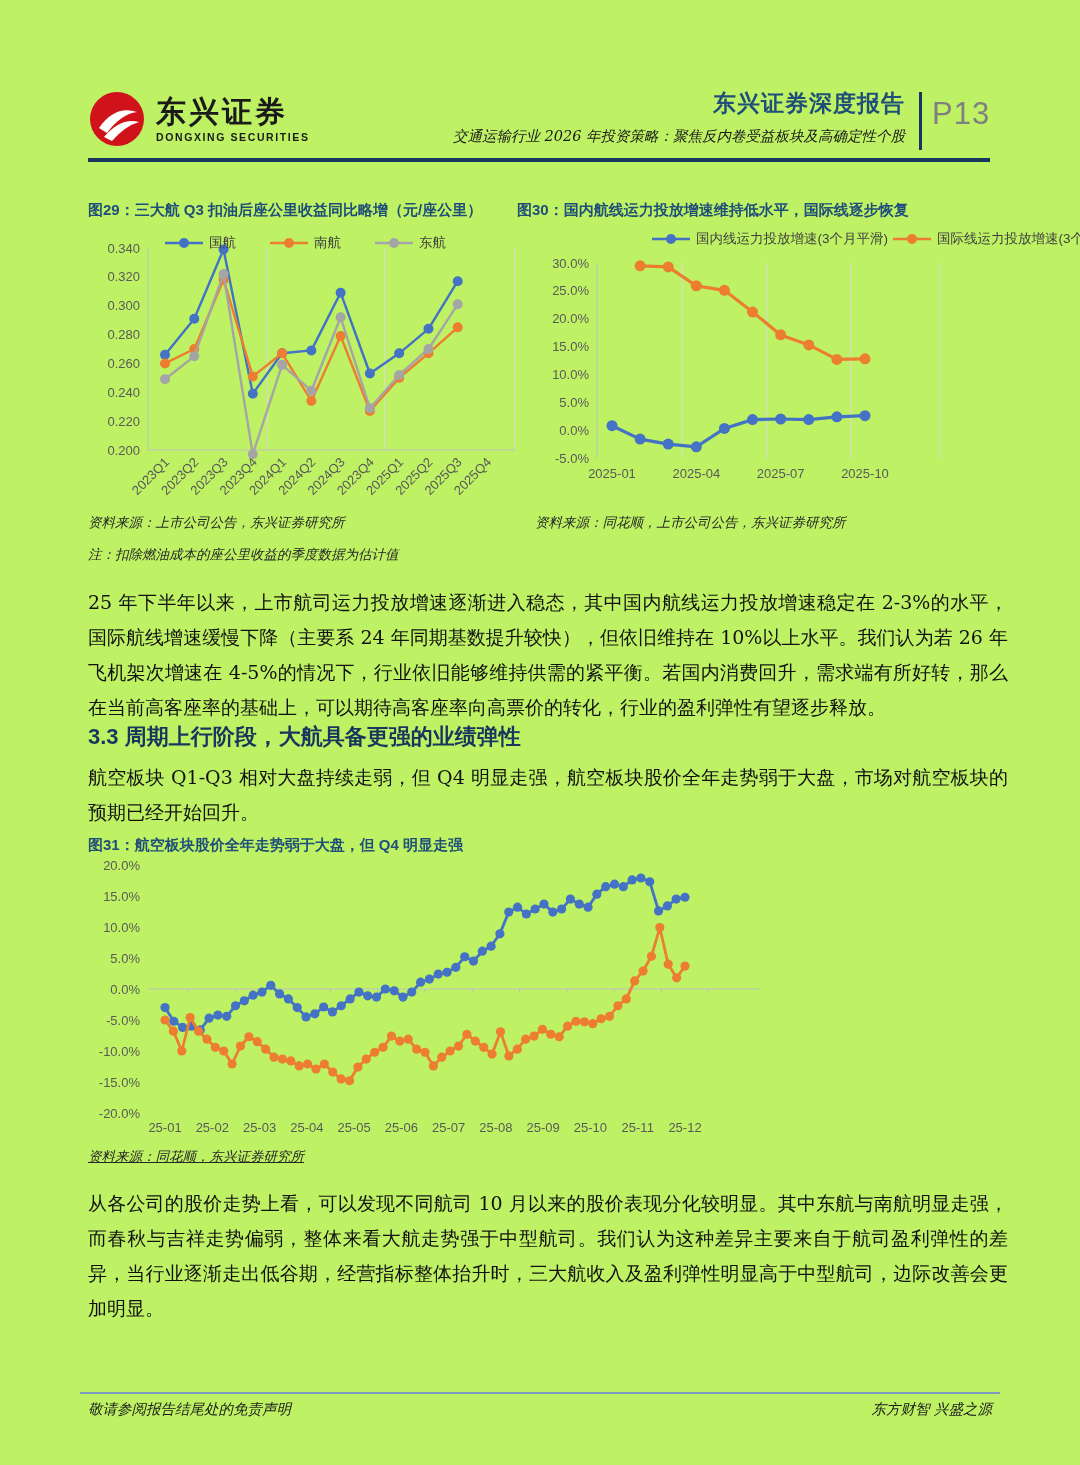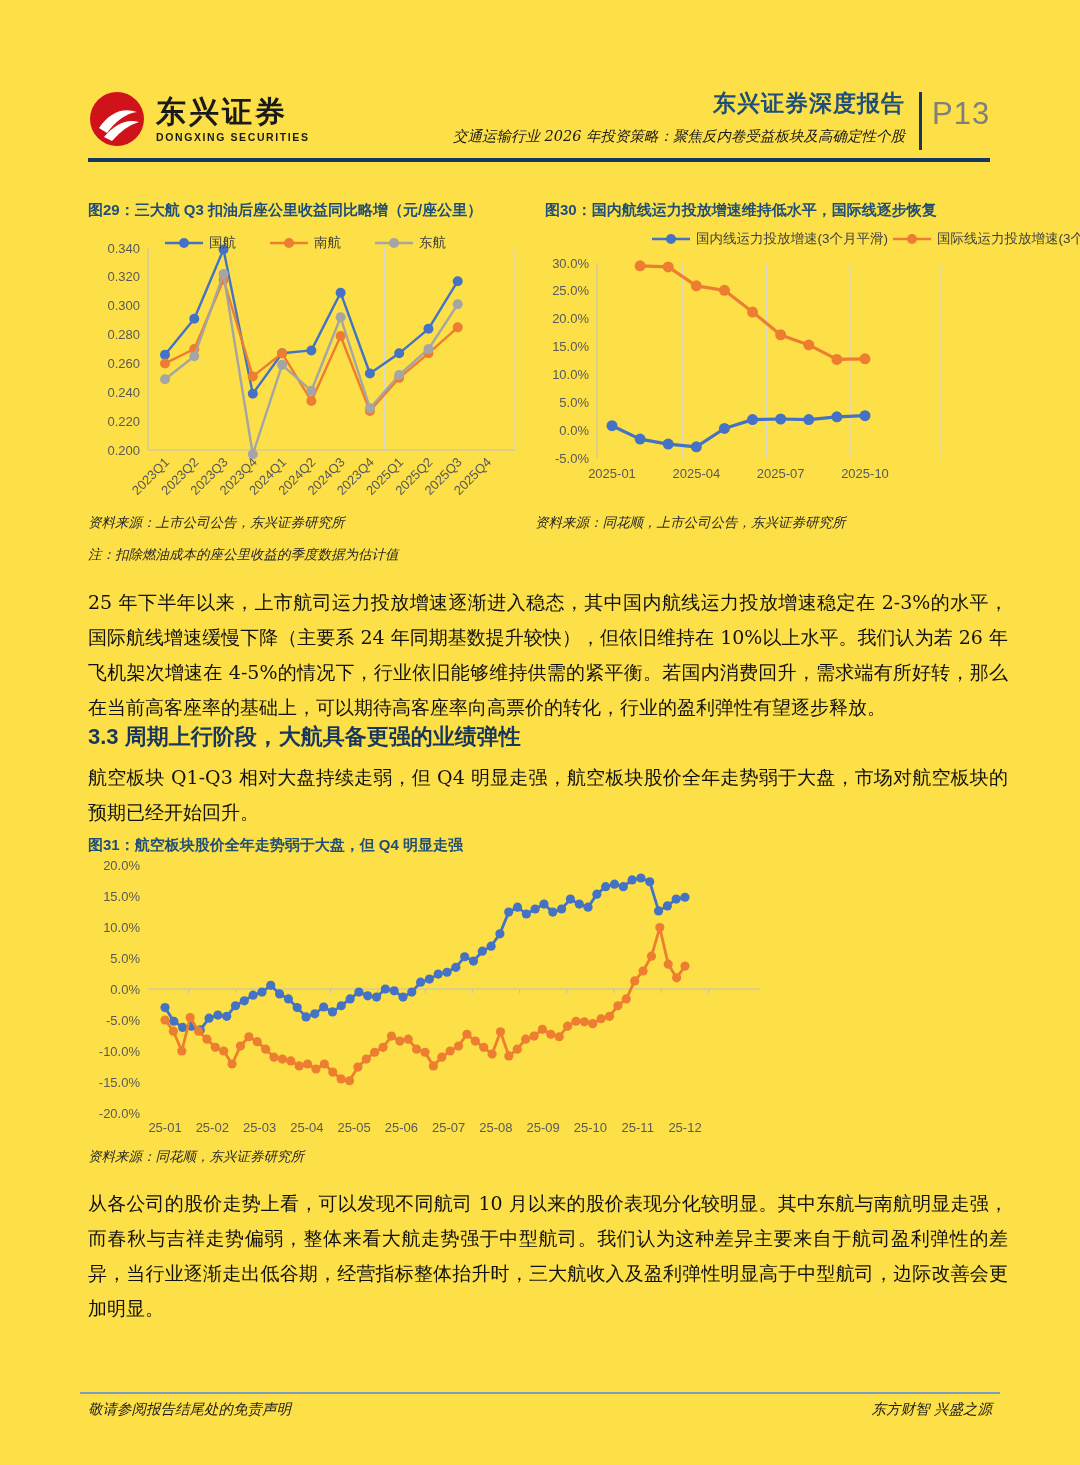--- a/index.html
+++ b/index.html
@@ -1,16 +1,16 @@
 <!DOCTYPE html>
 <html><head>
 <meta charset="utf-8">
 <style>
   html,body{margin:0;padding:0;background:#e8e8e8;}
-  .page{position:relative;width:1080px;height:1465px;background:#fde047;margin:0 auto;
+  .page{position:relative;width:1080px;height:1465px;background:#bef264;margin:0 auto;
         font-family:"Liberation Sans",sans-serif;overflow:hidden;}
   .abs{position:absolute;}
 
   
   .logo-wrap{left:88px;top:90px;display:flex;align-items:center;gap:10px;}
   .logo-text-cn{font-size:30px;font-weight:bold;color:#1a1a1a;letter-spacing:3px;line-height:32px;}
   .logo-text-en{font-size:10.5px;font-weight:bold;color:#1a1a1a;letter-spacing:1.6px;margin-top:3px;}
   .hdr-right{left:380px;top:88px;width:525px;text-align:right;}
   .report-type{font-size:23px;font-weight:bold;color:#1F4E79;letter-spacing:1px;}
   .report-sub{font-size:14.5px;font-style:italic;font-family:"DejaVu Serif","Liberation Serif",serif;
@@ -59,21 +59,21 @@
 
   <div class="abs hdr-right">
     <div class="report-type">东兴证券深度报告</div>
     <div class="report-sub">交通运输行业 2026 年投资策略：聚焦反内卷受益板块及高确定性个股</div>
   </div>
   <div class="abs vbar"></div>
   <div class="abs pageno">P13</div>
   <div class="abs hdr-rule"></div>
 
   <div class="abs fig-caption" style="left:88px;top:201px;width:450px;">图29：三大航 Q3 扣油后座公里收益同比略增（元/座公里） </div>
-  <div class="abs fig-caption" style="left:545px;top:201px;width:450px;">图30：国内航线运力投放增速维持低水平，国际线逐步恢复</div>
+  <div class="abs fig-caption" style="left:517px;top:201px;width:450px;">图30：国内航线运力投放增速维持低水平，国际线逐步恢复</div>
 
   <div id="c29-box" class="chart-box" style="left:85px;top:228px;width:440px;height:285px;">
     <div id="c29-legend" class="legend legend-row" style="top:6px;gap:33px;">
         <span class="lg-item">
           <svg width="40" height="12">
             <line x1="1" y1="6" x2="39" y2="6" stroke="#4472C4" stroke-width="2.4"></line>
             <circle cx="20" cy="6" r="5" fill="#4472C4"></circle>
           </svg>
           <span>国航</span>
         </span>
@@ -382,21 +382,21 @@
         <circle cx="538.2903225806451" cy="140.92000000000002" r="4.6" fill="#ED7D31"></circle>
         <circle cx="546.6774193548388" cy="122.94" r="4.6" fill="#ED7D31"></circle>
         <circle cx="555.0645161290322" cy="113.02000000000001" r="4.6" fill="#ED7D31"></circle>
         <circle cx="563.4516129032259" cy="98.13999999999999" r="4.6" fill="#ED7D31"></circle>
         <circle cx="571.8387096774193" cy="69.62" r="4.6" fill="#ED7D31"></circle>
         <circle cx="580.2258064516129" cy="106.20000000000002" r="4.6" fill="#ED7D31"></circle>
         <circle cx="588.6129032258065" cy="119.84" r="4.6" fill="#ED7D31"></circle>
         <circle cx="597" cy="108.06" r="4.6" fill="#ED7D31"></circle>
       </svg></div>
 
-  <div class="abs src" style="left:88px;top:1148px;">资料来源：同花顺，东兴证券研究所</div>
+  <div class="abs src" style="left:88px;top:1148px;text-decoration:underline;">资料来源：同花顺，东兴证券研究所</div>
 
   <div class="abs para" style="left:88px;top:1186px;width:920px;">从各公司的股价走势上看，可以发现不同航司 10 月以来的股价表现分化较明显。其中东航与南航明显走强，而春秋与吉祥走势偏弱，整体来看大航走势强于中型航司。我们认为这种差异主要来自于航司盈利弹性的差异，当行业逐渐走出低谷期，经营指标整体抬升时，三大航收入及盈利弹性明显高于中型航司，边际改善会更加明显。</div>
 
   <div class="abs ftr-rule"></div>
   <div class="abs ftr-text" style="left:88px;top:1400px;">敬请参阅报告结尾处的免责声明</div>
   <div class="abs ftr-text" style="right:88px;top:1400px;">东方财智 兴盛之源</div>
 
 </div>
 
 </body></html>

